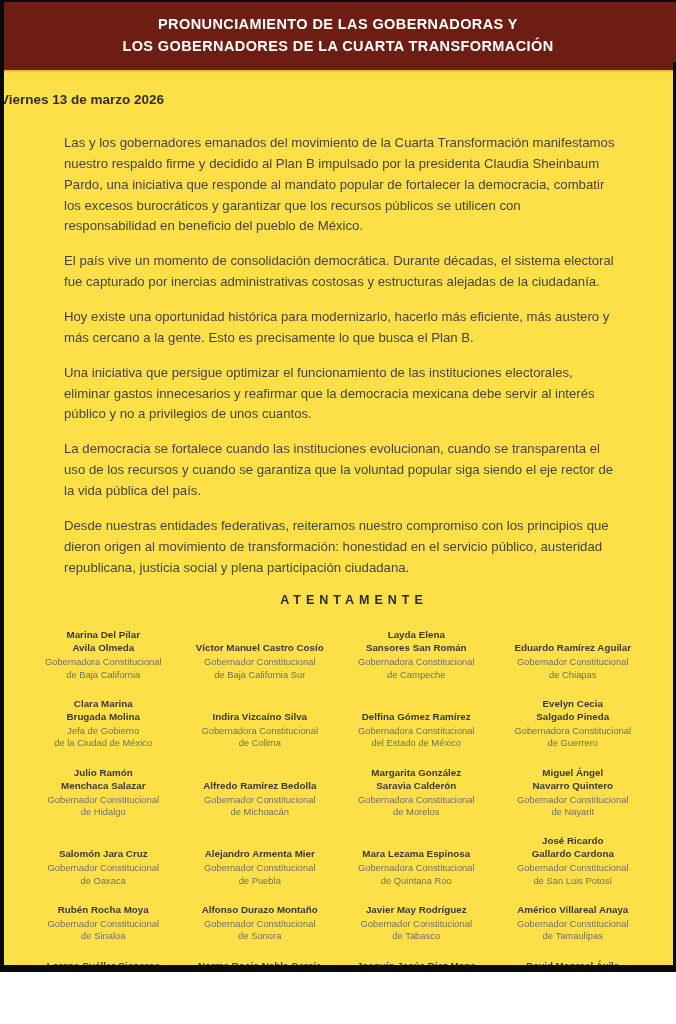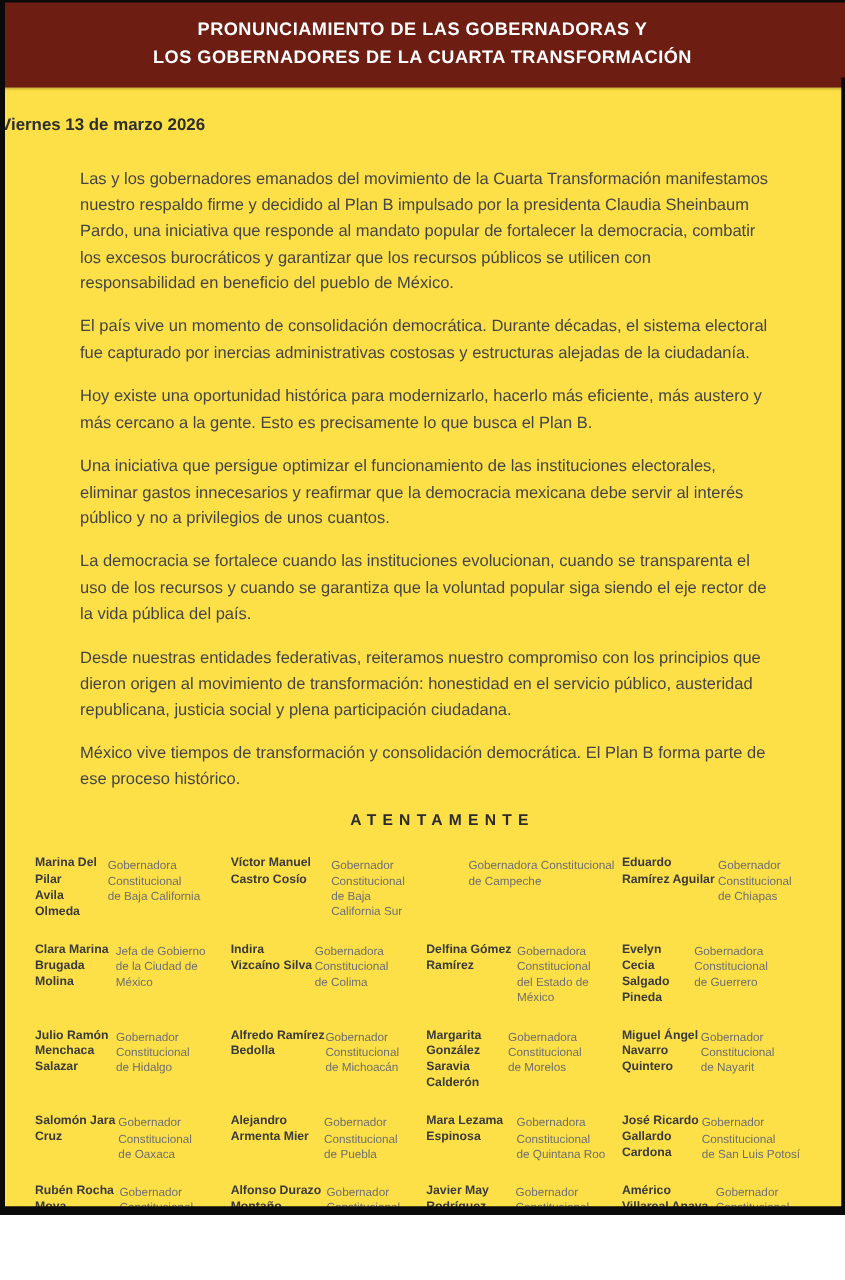--- a/index.html
+++ b/index.html
@@ -68,22 +68,23 @@
 
   .signatories {
     margin: 22px 28px 0 28px;
     display: grid;
     grid-template-columns: repeat(4, 1fr);
     column-gap: 6px;
     row-gap: 17px;
   }
   .sig-cell {
     display: flex;
+    flex-direction: column;
     justify-content: flex-end;
-    text-align: left;
+    text-align: center;
   }
   .sig-name {
     font-size: 9.8px;
     font-weight: bold;
     line-height: 1.32;
     color: #3a3a3a;
     white-space: pre-line;
   }
   .sig-title {
     font-size: 9.4px;
@@ -110,38 +111,39 @@
 
   <div class="date-line">Viernes 13 de marzo 2026</div>
 
   <section class="body-text">
     <p>Las y los gobernadores emanados del movimiento de la Cuarta Transformación manifestamos nuestro respaldo firme y decidido al Plan B impulsado por la presidenta Claudia Sheinbaum Pardo, una iniciativa que responde al mandato popular de fortalecer la democracia, combatir los excesos burocráticos y garantizar que los recursos públicos se utilicen con responsabilidad en beneficio del pueblo de México.</p>
     <p>El país vive un momento de consolidación democrática. Durante décadas, el sistema electoral fue capturado por inercias administrativas costosas y estructuras alejadas de la ciudadanía.</p>
     <p>Hoy existe una oportunidad histórica para modernizarlo, hacerlo más eficiente, más austero y más cercano a la gente. Esto es precisamente lo que busca el Plan B.</p>
     <p>Una iniciativa que persigue optimizar el funcionamiento de las instituciones electorales, eliminar gastos innecesarios y reafirmar que la democracia mexicana debe servir al interés público y no a privilegios de unos cuantos.</p>
     <p>La democracia se fortalece cuando las instituciones evolucionan, cuando se transparenta el uso de los recursos y cuando se garantiza que la voluntad popular siga siendo el eje rector de la vida pública del país.</p>
     <p>Desde nuestras entidades federativas, reiteramos nuestro compromiso con los principios que dieron origen al movimiento de transformación: honestidad en el servicio público, austeridad republicana, justicia social y plena participación ciudadana.</p>
-    <p>México vive tiempos de transformación y consolidación democrática. El Plan B forma parte de ese proceso histórico.</p>
   </section>
 
   <div class="closing-heading">ATENTAMENTE</div>
 
   <section class="signatories">
     <div class="sig-cell">
       <div class="sig-name">Marina Del Pilar
 Avila Olmeda</div>
       <div class="sig-title">Gobernadora Constitucional
 de Baja California</div>
     </div>
     <div class="sig-cell">
       <div class="sig-name">Víctor Manuel Castro Cosío</div>
       <div class="sig-title">Gobernador Constitucional
 de Baja California Sur</div>
     </div>
     <div class="sig-cell">
+      <div class="sig-name">Layda Elena
+Sansores San Román</div>
       <div class="sig-title">Gobernadora Constitucional
 de Campeche</div>
     </div>
     <div class="sig-cell">
       <div class="sig-name">Eduardo Ramírez Aguilar</div>
       <div class="sig-title">Gobernador Constitucional
 de Chiapas</div>
     </div>
     <div class="sig-cell">
       <div class="sig-name">Clara Marina

